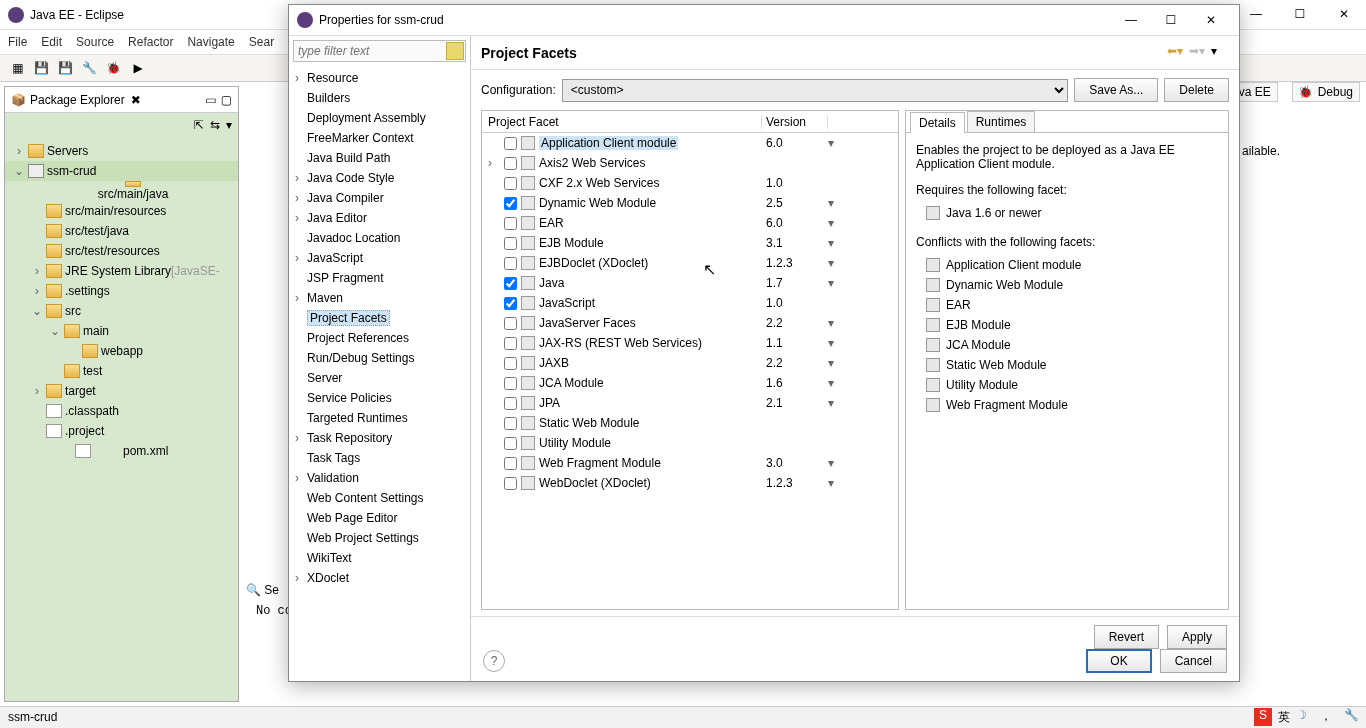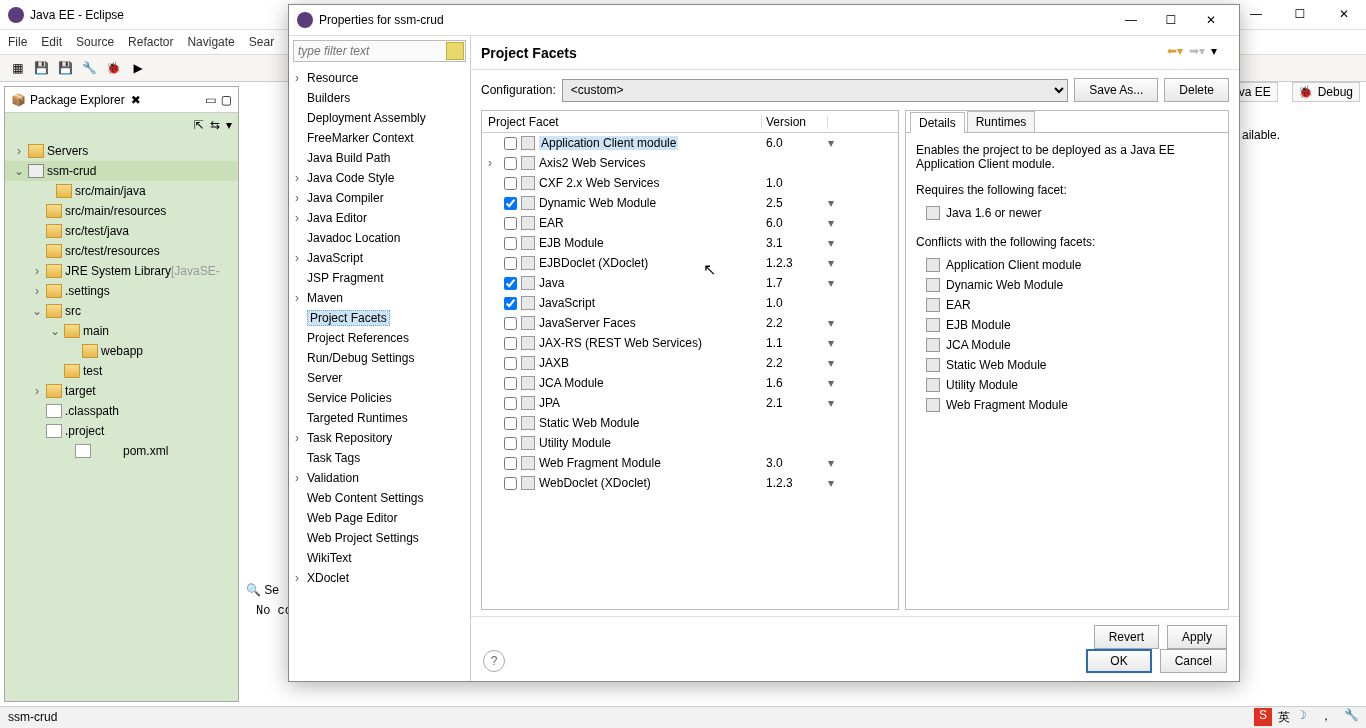--- a/index.html
+++ b/index.html
@@ -154,21 +154,21 @@
           <div class="tree-row" style="padding-left: 8px;">
             <span class="expander">›</span>
             <span class="tree-icon folder-icon"></span>
             <span class="tree-label">Servers</span>
           </div>
           <div class="tree-row selected" style="padding-left: 8px;">
             <span class="expander">⌄</span>
             <span class="tree-icon proj-icon"></span>
             <span class="tree-label">ssm-crud</span>
           </div>
-          <div class="tree-row" style="padding-left: 36px;">
+          <div class="tree-row" style="padding-left: 23px; flex-direction: column;">
             <span class="expander"></span>
             <span class="tree-icon pkg-icon"></span>
             <span class="tree-label">src/main/java</span>
           </div>
           <div class="tree-row" style="padding-left: 26px;">
             <span class="expander"></span>
             <span class="tree-icon pkg-icon"></span>
             <span class="tree-label">src/main/resources</span>
           </div>
           <div class="tree-row" style="padding-left: 26px;">
@@ -233,21 +233,21 @@
             <span class="tree-label">pom.xml</span>
           </div>
         </div>
     </div>
   </div>
 
   <div class="bottom-panel">
      <span>🔍 <span>Se</span></span>
   </div>
   <div style="position:absolute; left:256px; top:604px;font-family:Liberation Mono, monospace;">No co</div>
-  <div style="position:absolute; right:86px; top:128px;">ailable.</div>
+  <div style="position:absolute; right:86px; top:144px;">ailable.</div>
 
   <div class="eclipse-status">
     <span>ssm-crud</span>
   </div>
 </div>
 
 <div class="dialog">
   <div class="dlg-titlebar">
     <span class="icon" style="width:16px;height:16px;background:#5a3d7a;border-radius:50%;display:inline-block;margin-right:6px;"></span>
     <span>Properties for ssm-crud</span>

